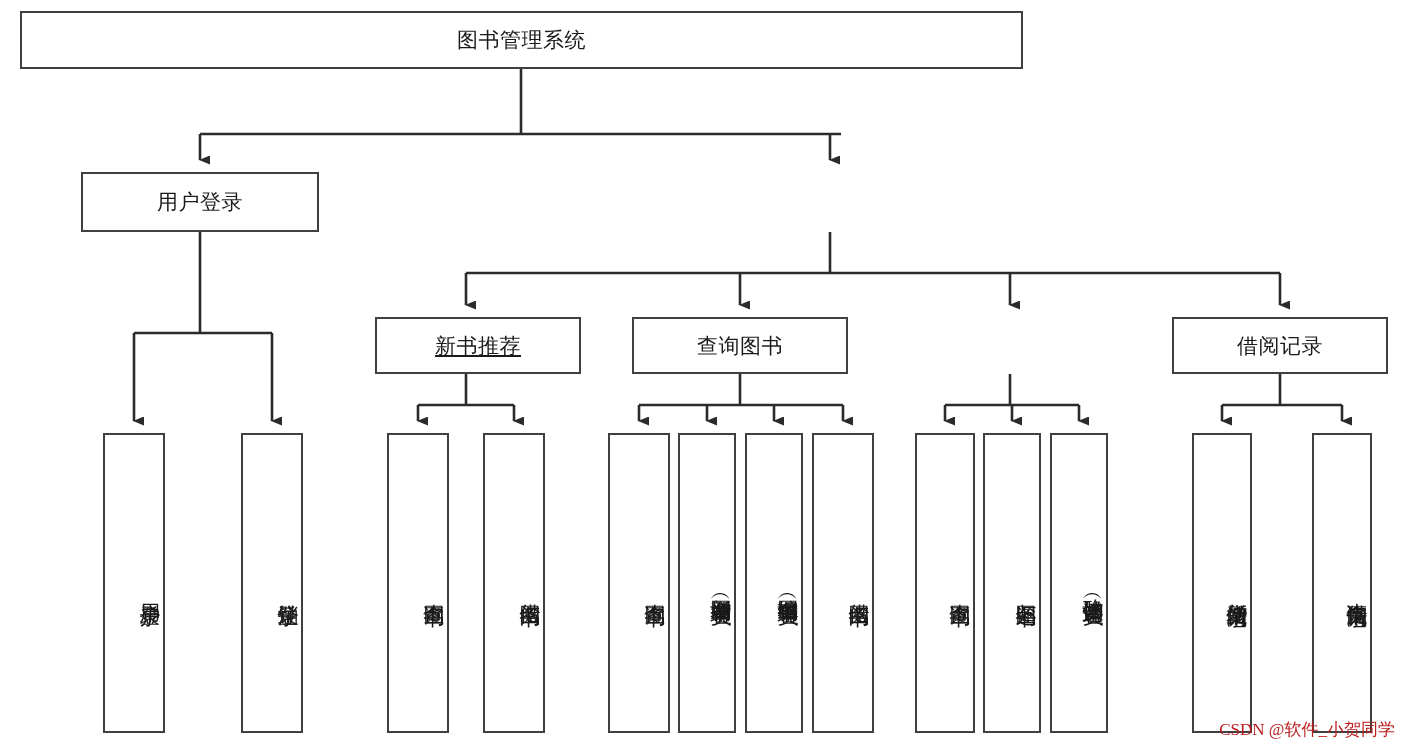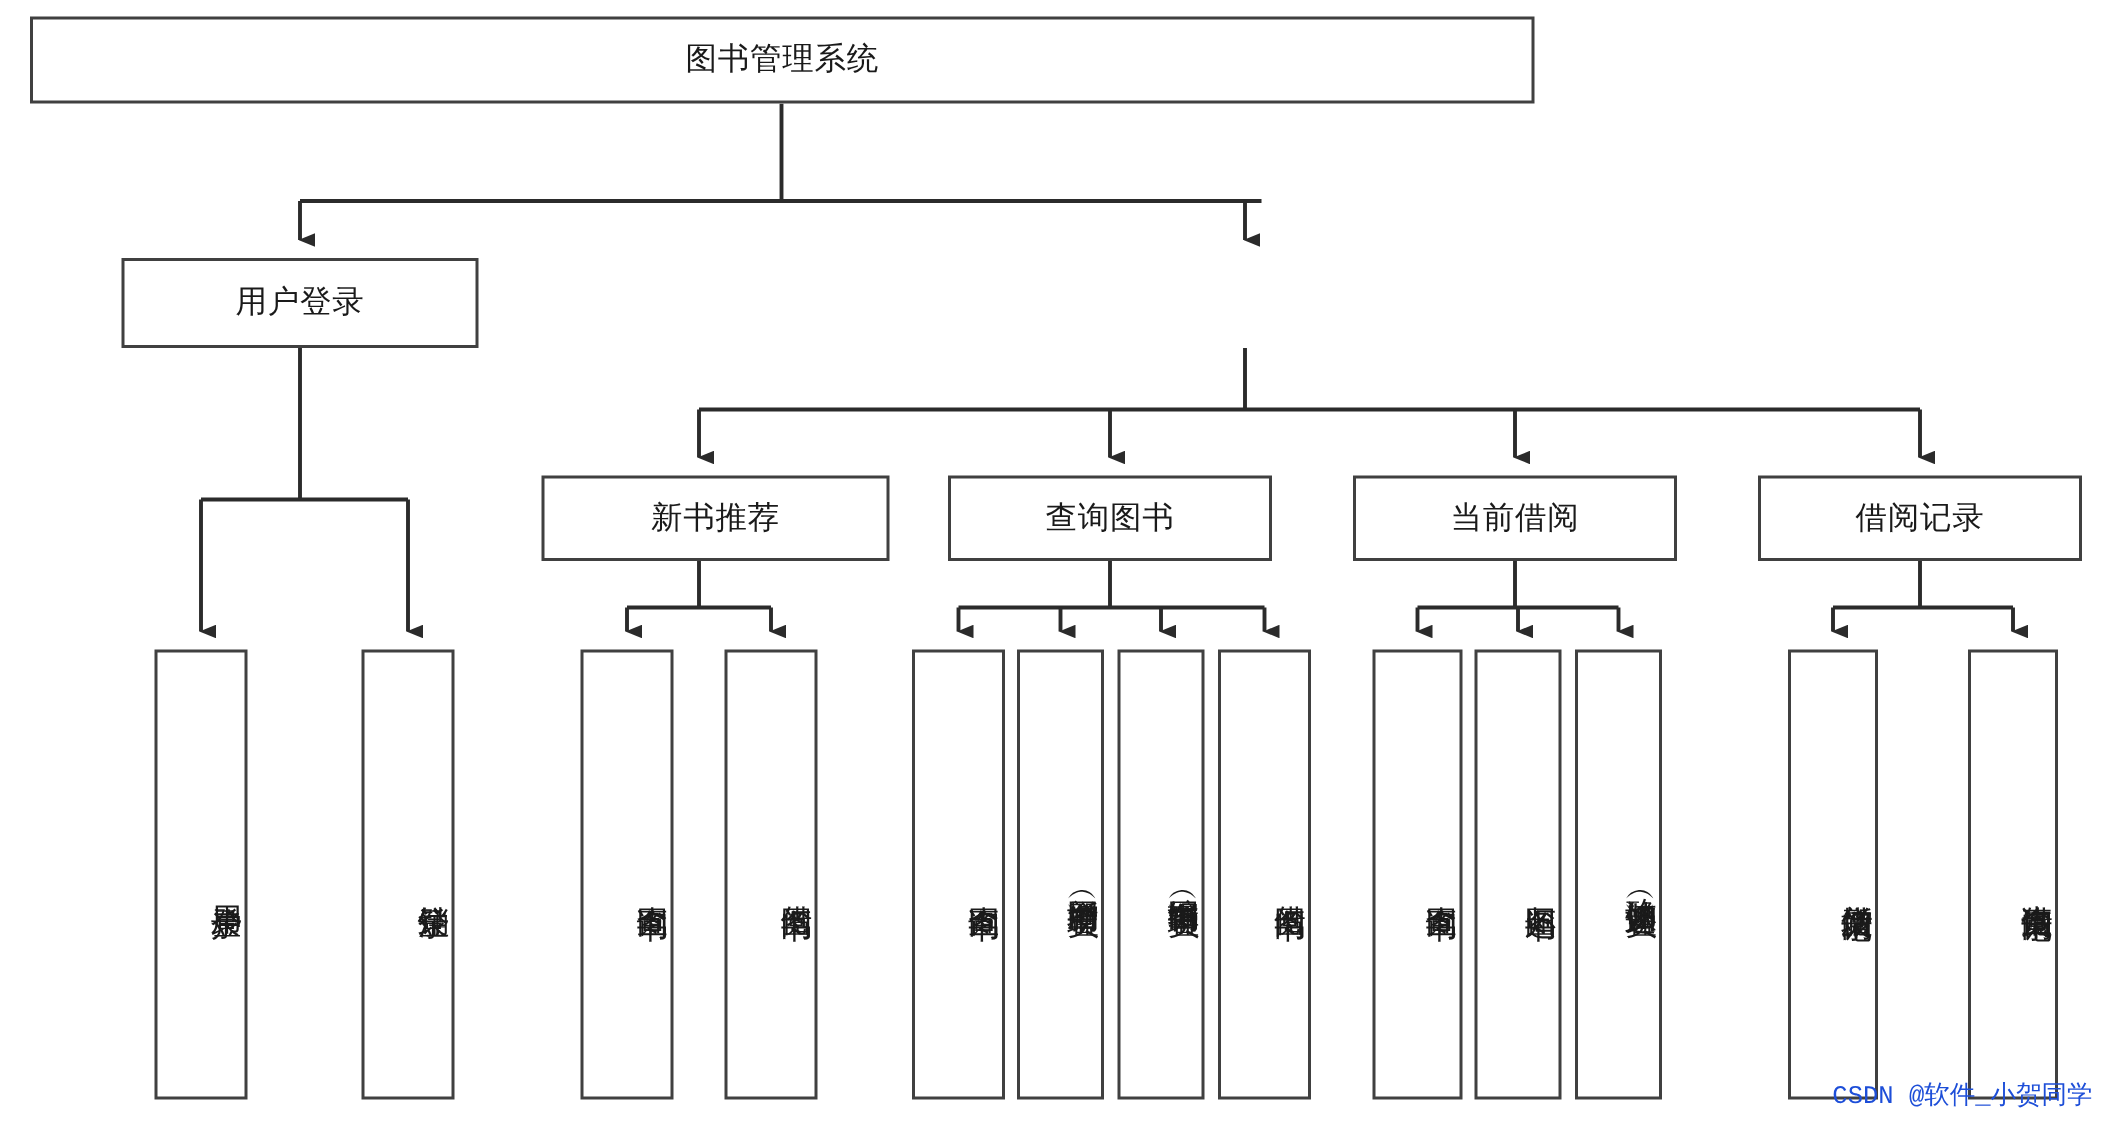--- a/index.html
+++ b/index.html
@@ -54,23 +54,23 @@
     padding-top: 6px;
   }
   .node-label {
     display: block;
   }
   .watermark {
     position: absolute;
     right: 10px;
     bottom: 6px;
     font-size: 17px;
-    color: #1d4ed8;
+    color: #b91c1c;
     white-space: nowrap;
-    font-family: Liberation Mono, monospace;
+    font-family: Liberation Serif, serif;
   }
 </style>
 </head>
 <body>
 
 <div id="canvas">
 
   <svg id="wires" viewBox="0 0 1405 747">
     <defs>
       <marker id="arrow" markerWidth="9" markerHeight="11" refX="4.5" refY="10" orient="auto" markerUnits="userSpaceOnUse">
@@ -122,28 +122,25 @@
   </svg>
 
   <div class="node horiz" style="left: 20px; top: 11px; width: 1003px; height: 58px;">
     <span class="node-label">图书管理系统</span>
   </div>
 
   <div class="node horiz" style="left: 81px; top: 172px; width: 238px; height: 60px;">
     <span class="node-label">用户登录</span>
   </div>
 
-  <div class="node horiz" style="left: 361px; top: 317px; width: 232px; height: 57px;">
+  <div class="node horiz" style="left: 375px; top: 317px; width: 206px; height: 57px; text-decoration: underline;">
     <span class="node-label">新书推荐</span>
   </div>
   <div class="node horiz" style="left: 632px; top: 317px; width: 216px; height: 57px;">
     <span class="node-label">查询图书</span>
-  </div>
-  <div class="node horiz" style="left: 902px; top: 317px; width: 216px; height: 57px;">
-    <span class="node-label">当前借阅</span>
   </div>
   <div class="node horiz" style="left: 1172px; top: 317px; width: 216px; height: 57px;">
     <span class="node-label">借阅记录</span>
   </div>
 
   <div class="node vert" style="left: 103px; top: 433px; width: 62px; height: 300px;">
     <span class="node-label">用户登录</span>
   </div>
   <div class="node vert" style="left: 241px; top: 433px; width: 62px; height: 300px;">
     <span class="node-label">注销登录</span>

